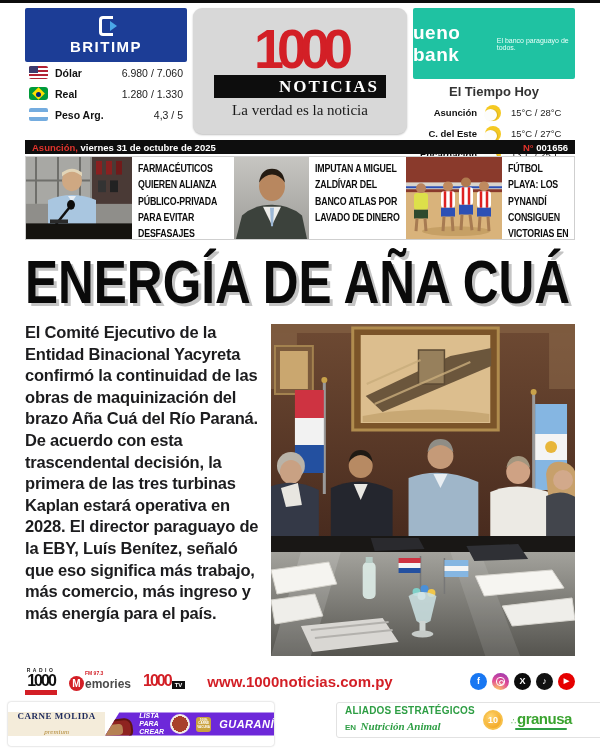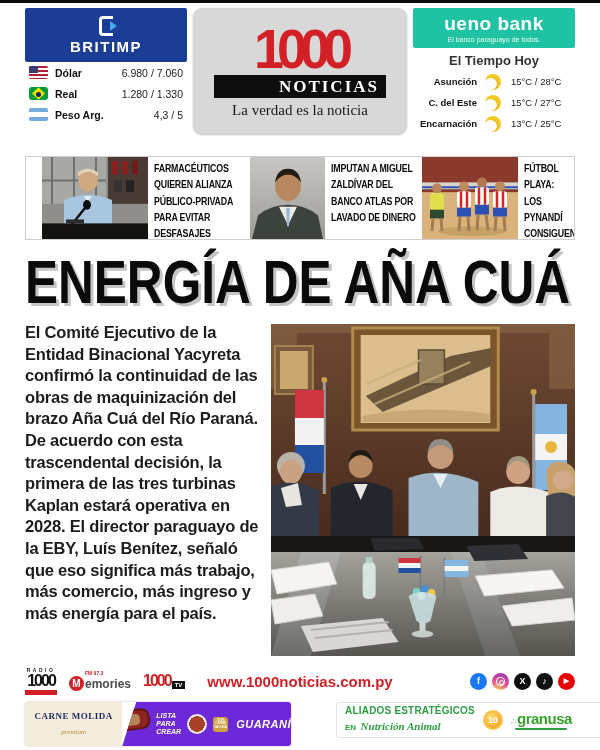--- a/index.html
+++ b/index.html
@@ -29,39 +29,39 @@
   .flag-ar{background:linear-gradient(#74acdf 0 33%,#fff 33% 67%,#74acdf 67%);}
 
   .logocard{left:193px;width:214px;height:126px;background:#d8d8d8;border-radius:9px;
             display:flex;flex-direction:column;align-items:center;justify-content:center;box-shadow:0 1px 2px rgba(0,0,0,.25);}
   .logo-1000{color:#d31f26;font-weight:800;font-size:54px;line-height:50px;letter-spacing:-7px;transform:scaleY(1.04);}
   .noticias-bar{margin-top:2px;width:172px;height:23px;background:#0d0d0d;display:flex;align-items:center;justify-content:flex-end;padding-right:7px;box-sizing:border-box;}
   .noticias-bar span{color:#fff;font-family:"Liberation Serif",serif;font-size:17px;letter-spacing:2px;font-weight:600;}
   .logo-tagline{font-family:"Liberation Serif",serif;font-size:15px;color:#1a1a1a;margin-top:4px;}
 
   .ueno{left:413px;width:162px;height:130px;}
-  .ueno-box{height:40px;background:#1fc2a2;border-radius:2px;display:flex;flex-direction:column;align-items:center;justify-content:center;}
+  .ueno-box{height:71px;background:#1fc2a2;border-radius:2px;display:flex;align-items:center;justify-content:center;}
   .ueno-name{color:#fff;font-weight:800;font-size:19px;letter-spacing:.5px;}
   .ueno-tag{color:#eafff9;font-size:7px;margin-top:1px;}
   .weather-title{font-weight:800;font-size:13px;text-align:center;margin:5px 0 3px;color:#333;}
   .wx-row{display:flex;align-items:center;height:21px;padding:0 2px;}
   .wx-city{font-weight:800;font-size:9.5px;width:62px;text-align:right;color:#111;}
   .wx-icon{width:16px;height:16px;border-radius:50%;background:#f5c922;position:relative;margin:0 10px 0 8px;flex:0 0 16px;}
   .wx-icon::after{content:'';position:absolute;left:-1px;top:4px;width:13px;height:12px;border-radius:50%;background:#fdfdfb;box-shadow:1px 0 1px rgba(0,0,0,.12);}
   .wx-temps{font-size:9.5px;color:#222;}
 
   
   .datebar{position:absolute;left:25px;top:140px;width:550px;height:14px;background:#0e0e0e;color:#fff;
            display:flex;justify-content:space-between;align-items:center;padding:0 7px;box-sizing:border-box;
            font-size:9.5px;font-weight:700;}
   .red{color:#e0342c;}
 
   
   .teasers{position:absolute;left:25px;top:156px;width:550px;height:84px;display:flex;gap:3px;
-           border:1px solid #cfcfcf;box-sizing:border-box;background:#fff;padding-left:16px;}
+           border:1px solid #cfcfcf;box-sizing:border-box;background:#fff;}
   .tphoto{height:100%;overflow:hidden;}
   .tphoto svg{display:block;width:100%;height:100%;}
   .ttext{height:100%;overflow:hidden;padding:3px 2px 0 3px;box-sizing:border-box;}
   .cond{width:124%;transform:scaleX(0.8);transform-origin:0 0;font-weight:800;font-size:11px;
         line-height:1.48;color:#0c0c0c;letter-spacing:-.2px;}
   .w106{width:106px;flex:0 0 106px;} .w94{width:96px;flex:0 0 96px;} .w75{width:75px;flex:0 0 75px;}
   .w91{width:91px;flex:0 0 91px;} .w96{width:96px;flex:0 0 96px;} .w88{flex:1;}
 
   
   .headline{position:absolute;left:25px;top:247px;width:550px;height:72px;text-align:center;}
@@ -93,22 +93,22 @@
   .website{position:absolute;left:50%;transform:translateX(-50%);color:#d31f26;font-weight:800;font-size:15px;}
   .socials{margin-left:auto;display:flex;gap:5px;}
   .soc{width:17px;height:17px;border-radius:50%;color:#fff;font-size:9px;font-weight:800;
        display:flex;align-items:center;justify-content:center;}
   .fb{background:#1877f2;} .xx{background:#0c0c0c;} .tt{background:#121212;} .yt{background:#e60000;font-size:7px;}
   .ig{background:radial-gradient(circle at 30% 110%,#fdc468 10%,#df4996 55%,#9438b5 95%);position:relative;}
   .ig::before{content:'';position:absolute;inset:4px;border:1.5px solid #fff;border-radius:4px;}
   .ig::after{content:'';position:absolute;left:7px;top:7px;width:3px;height:3px;border:1.2px solid #fff;border-radius:50%;}
 
   
-  .ad-left{position:absolute;left:25px;top:702px;width:266px;height:44px;display:flex;overflow:hidden;
-           border-radius:3px;box-shadow:0 0 2px rgba(0,0,0,.3);}
+  .ad-left{position:absolute;left:8px;top:702px;width:266px;height:44px;display:flex;overflow:hidden;
+           border-radius:3px;box-shadow:0 0 2px rgba(0,0,0,.3);align-items:center;}
   .ad-cream{width:104px;background:#f4ecda;display:flex;flex-direction:column;align-items:center;justify-content:center;line-height:1;}
   .ad-cm-title{font-family:"Liberation Serif",serif;font-weight:700;font-size:9px;color:#1d2a5e;letter-spacing:.5px;}
   .ad-cm-sub{font-family:"Liberation Serif",serif;font-style:italic;font-size:7px;color:#b38b3a;margin-top:8px;}
   .ad-navy{flex:1;background:#6d28d9;position:relative;display:flex;align-items:center;clip-path:polygon(14px 0,100% 0,100% 100%,0 100%);
            padding-left:8px;gap:6px;}
   .ad-sausage{position:absolute;left:-34px;top:9px;width:58px;height:17px;background:#8e2320;border:2px solid #5f1512;
               border-radius:8px;transform:rotate(-7deg);z-index:2;}
   .ad-sausage::before{content:'';position:absolute;inset:3px 8px;background:#c8a96a;border-radius:4px;opacity:.7;}
   .ad-lista{font-weight:800;font-style:italic;font-size:7px;color:#fff;line-height:1.1;margin-left:26px;}
   .ad-bowl{width:20px;height:20px;border-radius:50%;background:radial-gradient(circle,#a8402a 55%,#f2ece2 56%);flex:0 0 20px;}
@@ -185,20 +185,30 @@
         <span class="wx-temps">15°C / 27°C</span>
       </div>
       <div class="wx-row">
         <span class="wx-city">Encarnación</span>
         <span class="wx-icon"></span>
         <span class="wx-temps">13°C / 25°C</span>
       </div>
     </div>
   </header>
 
+  <div class="datebar">
+    <div>
+      <span class="red">Asunción,</span>
+      <span>viernes 31 de octubre de 2025</span>
+    </div>
+    <div>
+      <span class="red">N°</span>
+      <span>001656</span>
+    </div>
+  </div>
 
   <div class="teasers">
 
     <div class="tphoto w106">
       <svg viewBox="0 0 106 84" preserveAspectRatio="none">
         <rect width="106" height="84" fill="#8f8e8a"></rect>
         <rect x="0" y="0" width="64" height="48" fill="#a8a8a4"></rect>
         <path d="M10 0V48M32 0V48M54 0V48M0 24H64" stroke="#6f6f6b" stroke-width="2"></path>
         <rect x="66" y="0" width="40" height="48" fill="#4a3a36"></rect>
         <rect x="70" y="4" width="6" height="14" fill="#8a2020"></rect>

